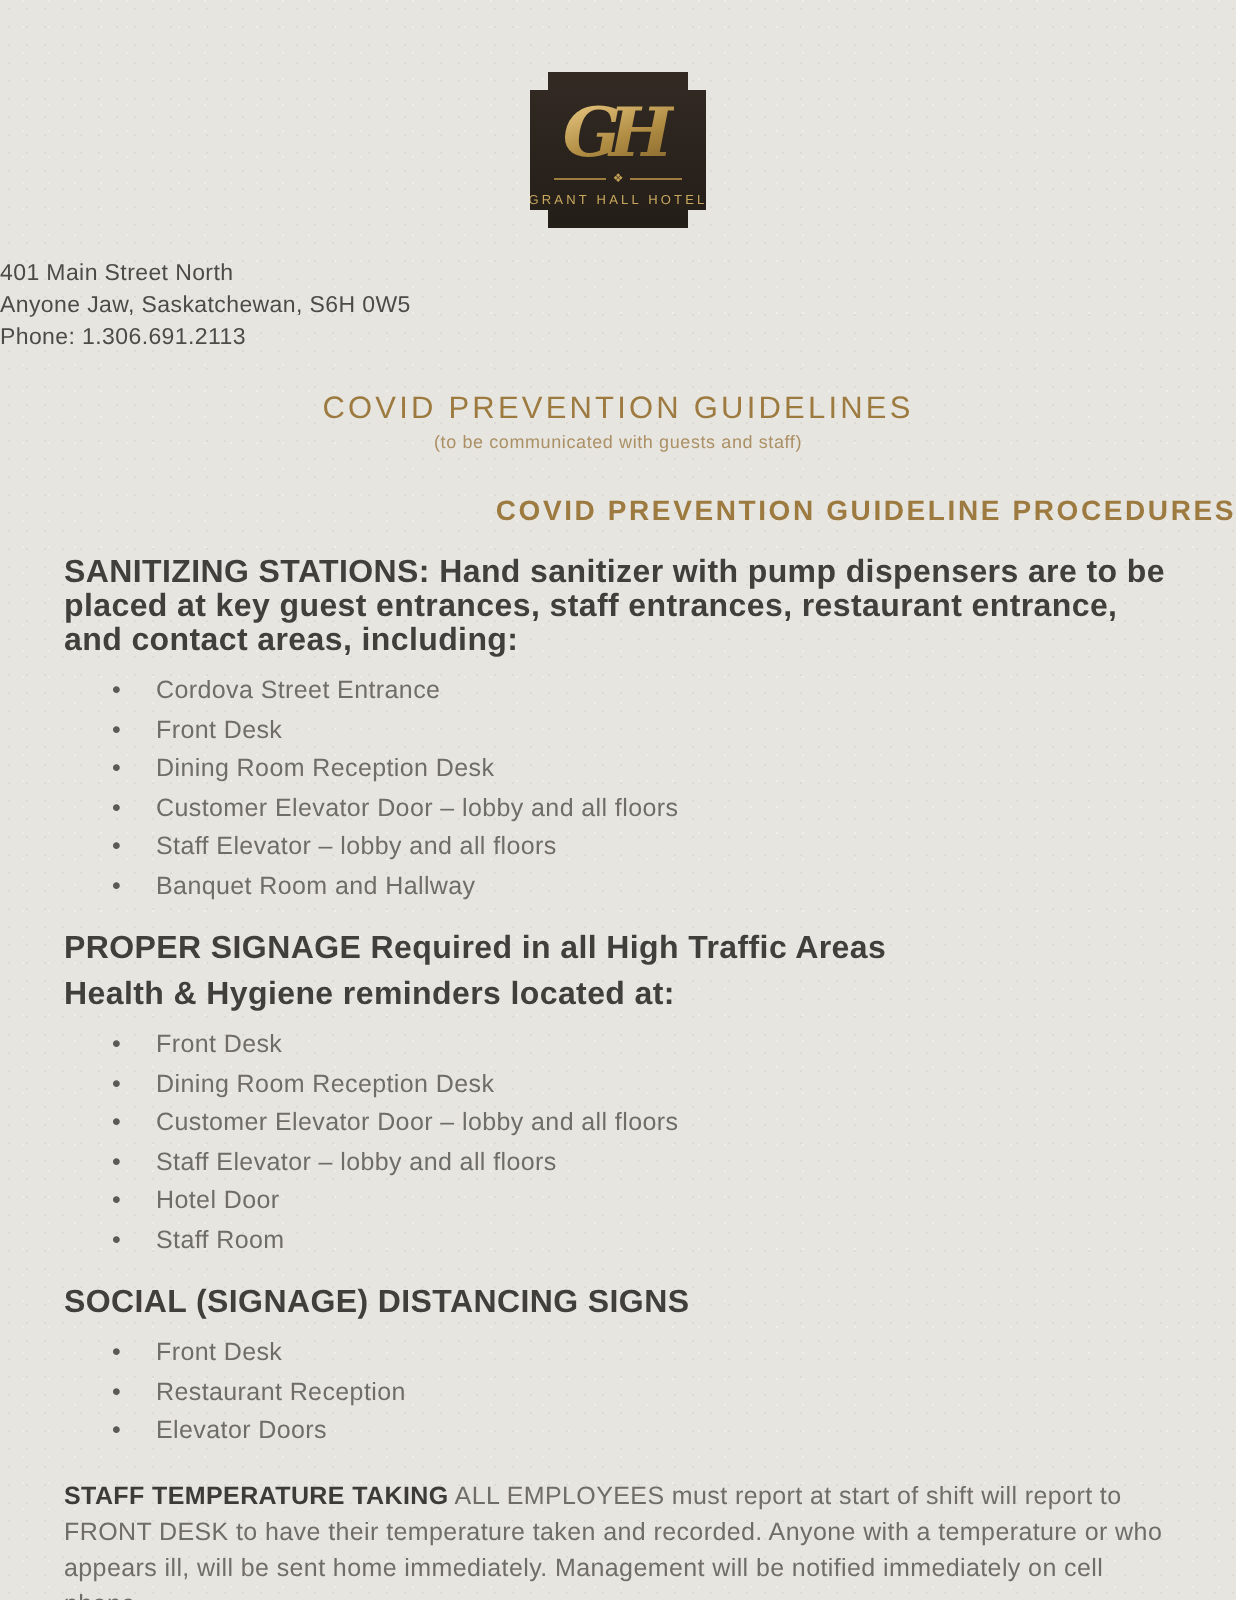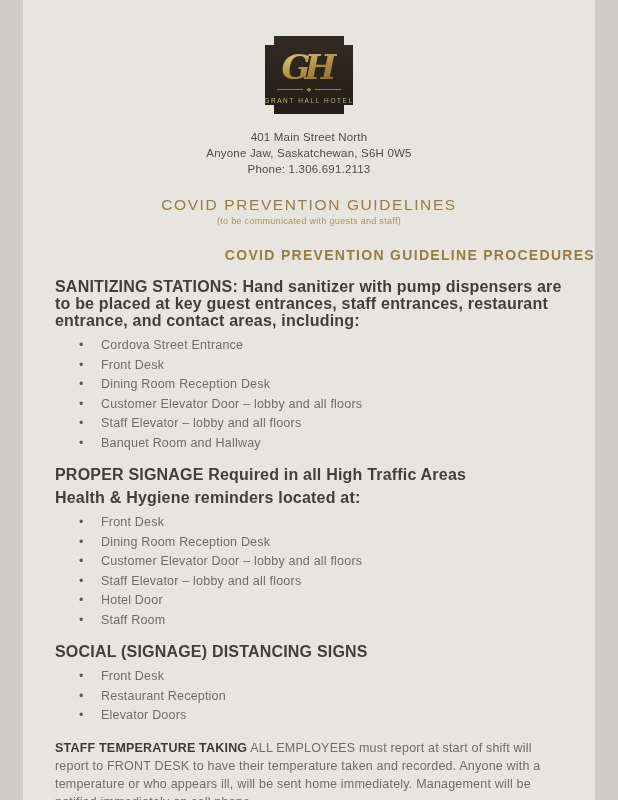--- a/index.html
+++ b/index.html
@@ -1,18 +1,18 @@
 <!DOCTYPE html>
 <html><head>
 <meta charset="utf-8">
 <style>
   * { margin: 0; padding: 0; box-sizing: border-box; }
   html, body { background: #cfccc6; }
   .page {
-    width: 572px; height: 800px; margin: 0 auto; position: relative; overflow: hidden;
+    width: 618px; height: 800px; margin: 0 auto; position: relative; overflow: hidden;
     font-family: "Liberation Sans", sans-serif;
     background-color: #e7e5e0;
     background-image:
       radial-gradient(#dcdad4 0.7px, transparent 0.7px),
       radial-gradient(#f0eee9 0.7px, transparent 0.7px);
     background-size: 9px 9px, 13px 13px;
     background-position: 0 0, 5px 7px;
   }
   
   .plaque {
@@ -33,21 +33,21 @@
     -webkit-background-clip: text; background-clip: text; color: transparent;
     letter-spacing: -6px; padding-right: 6px;
   }
   .plaque-divider { display: flex; align-items: center; gap: 3px; width: 64px; margin: 2px 0 4px; }
   .plaque-divider .rule { flex: 1; height: 1px; background: #9c7c3e; }
   .plaque-divider .gem { color: #c2a055; font-size: 6px; line-height: 6px; }
   .plaque-name {
     color: #c9a85e; font-size: 6.5px; letter-spacing: 1.6px; white-space: nowrap;
   }
   
-  .address { text-align: center; margin-top: 15px; color: #4c4b48; font-size: 11.5px; line-height: 16px; letter-spacing: 0.2px; }
+  .address { margin-top: 15px; color: #4c4b48; font-size: 11.5px; line-height: 16px; letter-spacing: 0.2px; }
   
   .title-block { text-align: center; }
   .title-main { margin-top: 19px; color: #9d7b40; font-size: 15.5px; font-weight: normal; letter-spacing: 1.6px; }
   .title-sub  { margin-top: 3px;  color: #ab9065; font-size: 21px; letter-spacing: 1px; font-weight: normal; }
   .title-note { margin-top: 2px;  color: #ab9065; font-size: 9px; letter-spacing: 0.3px; }
   .title-procedures { margin-top: 21px; color: #9d7b40; font-size: 14px; font-weight: bold; letter-spacing: 1.3px; text-align: right; }
   
   .content { padding: 15px 30px 0 32px; }
   .sec-heading { color: #403f3c; font-weight: bold; font-size: 16px; line-height: 17px; letter-spacing: 0.2px; }
   .bullets { list-style: none; margin: 7px 0 10px; }

